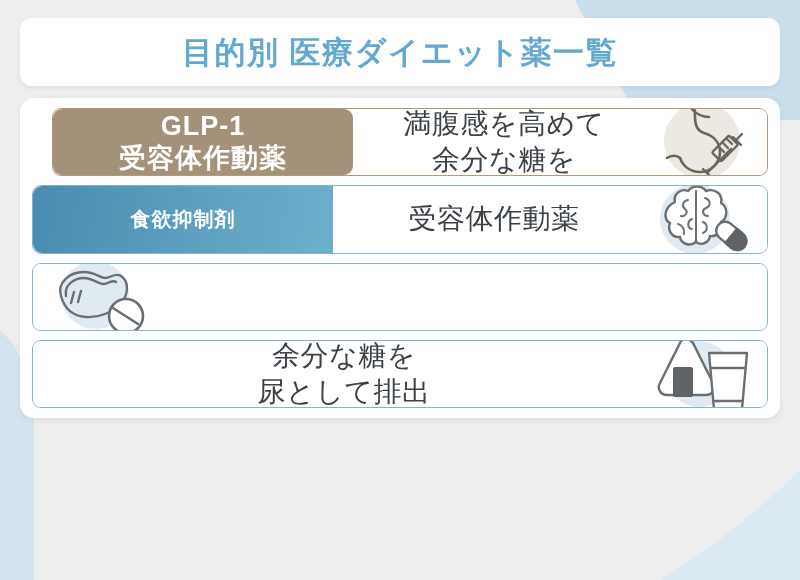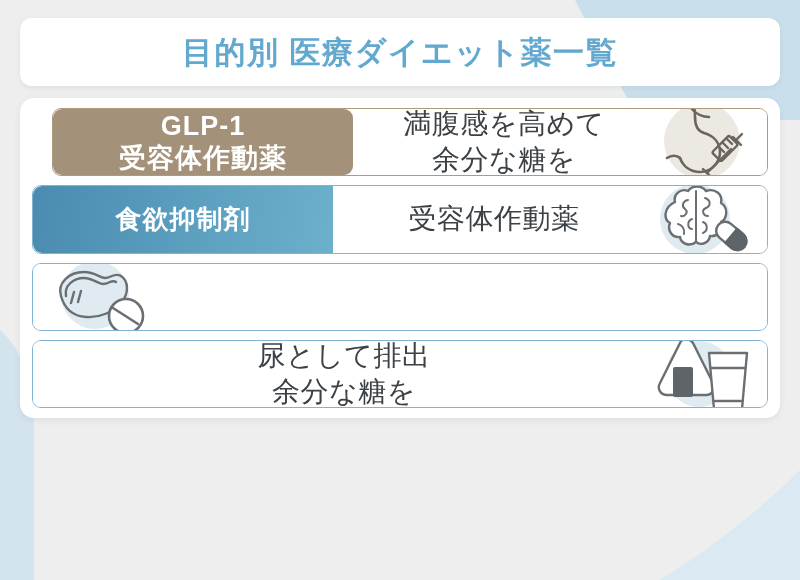--- a/index.html
+++ b/index.html
@@ -88,21 +88,21 @@
     border: 1.5px solid #7fb4d2;
   }
 
   .row-label {
     flex: 0 0 300px;
     display: flex;
     align-items: center;
     justify-content: center;
     text-align: center;
     color: #ffffff;
-    font-size: 26px;
+    font-size: 20px;
     font-weight: bold;
     line-height: 1.2;
     letter-spacing: 1px;
     border-radius: 9px 0 0 9px;
     box-sizing: border-box;
     padding: 4px 6px;
   }
   .row-label.tan {
     background: #a3917a;
     border-radius: 9px;
@@ -245,22 +245,22 @@
               <path d="M70 58 L95 74" fill="none"></path>
             </g>
           </svg>
         </div>
       </div>
     </div>
 
     <div class="row bordered-blue">
       <div class="row-body">
         <div class="row-desc">
+          <span class="desc-line">余分な糖を</span>
           <span class="desc-line">尿として排出</span>
-          <span class="desc-line">余分な糖を</span>
         </div>
         <div class="row-icon">
           <svg viewBox="0 0 108 94" width="108" height="94" xmlns="http://www.w3.org/2000/svg">
             <circle cx="54" cy="47" r="33" fill="#dfeaf1"></circle>
             <g fill="#ffffff" stroke="#6a6f74" stroke-width="2.4" stroke-linejoin="round" stroke-linecap="round">
               <path d="M36 14 C40 11 45 12 48 16 L68 56 C71 62 67 68 61 68 L22 68 C15 68 12 61 15 56 Z"></path>
             </g>
             <rect x="28" y="40" width="20" height="30" rx="2" fill="#5e6468"></rect>
             <g fill="#ffffff" stroke="#6a6f74" stroke-width="2.4" stroke-linejoin="round" stroke-linecap="round">
               <path d="M64 26 L102 26 L97 82 L69 82 Z"></path>

